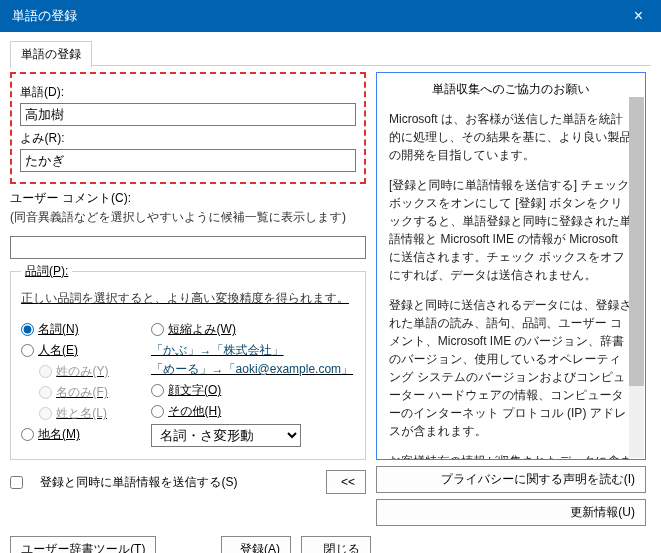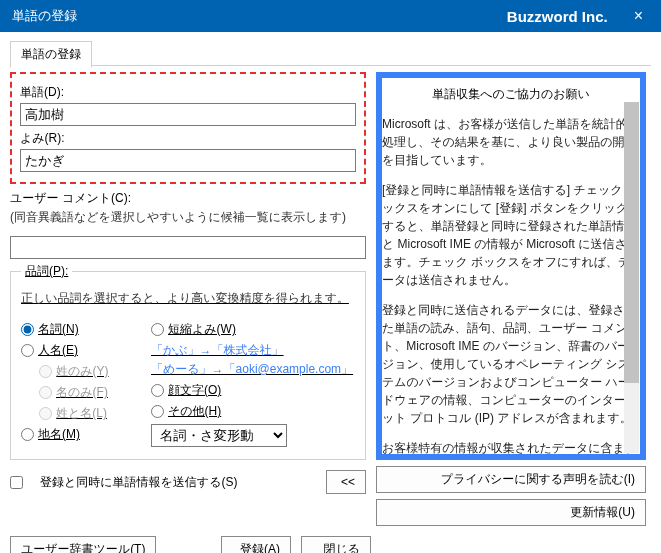--- a/index.html
+++ b/index.html
@@ -20,42 +20,41 @@
 .hint { margin: 2px 0 10px; color: #333; }
 fieldset.group { border: 1px solid #d0d0d0; padding: 8px 10px 12px; margin-top: 4px; text-decoration: underline; }
 fieldset.group legend { padding: 0 4px; }
 .radio-row { display: flex; align-items: center; margin: 4px 0; }
 .radio-col { display: flex; }
 .col1 { width: 130px; }
 .col2 { flex: 1; }
 .radio-row label { display: flex; align-items: center; gap: 4px; }
 .radio-row input[type=radio] { margin: 0; }
 .disabled { color: #9a9a9a; }
-.example { color: #3b82f6; margin: 2px 0 2px 0; font-size: 12px; }
-.select { width: 136px; border: 1px solid #7a7a7a; padding: 2px 4px; background: #fff; font-family: inherit; }
-.info-box { border: 6px solid #3b82f6; padding: 8px 0; height: 388px; overflow: hidden; position: relative; }
+.example { color: #0c4a6e; margin: 2px 0 2px 0; font-size: 12px; }
+.select { width: 150px; border: 1px solid #7a7a7a; padding: 2px 4px; background: #fff; font-family: inherit; }
+.info-box { border: 1px solid #3b82f6; padding: 8px 12px; height: 388px; overflow: hidden; position: relative; }
 .info-title { text-align: center; margin-bottom: 8px; }
 .info-text { line-height: 1.5; font-size: 12px; color: #222; }
 .info-text p { margin-bottom: 10px; margin-top: 12px; }
 .scrollbar { position: absolute; right: 1px; top: 24px; bottom: 1px; width: 15px; background: #f0f0f0; }
 .scroll-thumb { background: #c2c2c2; width: 100%; height: 80%; }
 .btn { border: 1px solid #888; background: #fdfdfd; padding: 4px 10px; font-family: inherit; font-size: 12px; cursor: pointer; min-width: 70px; text-align: right; }
 .btn-wide { width: 100%; margin-top: 6px; }
 .bottom-row { display: flex; align-items: center; gap: 8px; margin-top: 10px; }
 .checkbox-row { display: flex; align-items: center; gap: 17px; flex: 1; }
 .footer { display: flex; gap: 10px; margin-top: 10px; align-items: center; }
 .spacer { flex: 1; }
 input[type=radio]:checked { accent-color: #0063b1; }
 </style>
 </head>
 <body>
 
 <div class="titlebar">
   <span class="title">単語の登録</span>
-  <span class="brand">Buzzword Inc.</span>
   <span class="close">×</span>
 </div>
 
 <div class="content">
   <div class="tab-strip">
     <div class="tab">単語の登録</div>
   </div>
 
   <div class="main">
     <div class="left">

